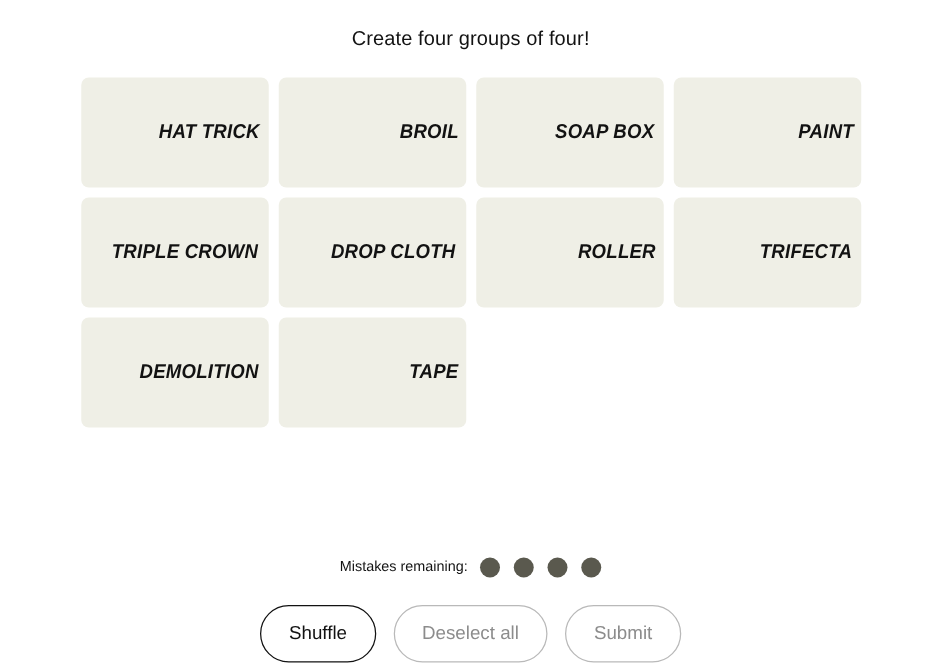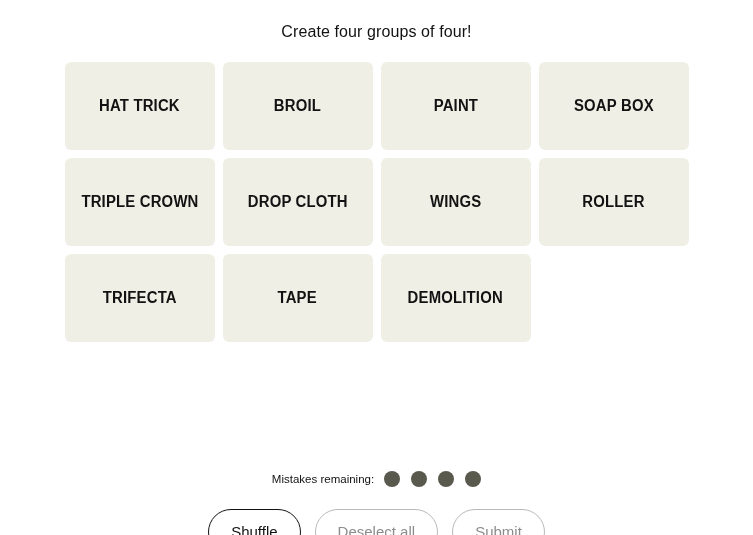--- a/index.html
+++ b/index.html
@@ -46,41 +46,42 @@
     grid-template-rows: repeat(4, 88px);
     gap: 8px;
   }
 
   .tile {
     background: #efefe6;
     border: none;
     border-radius: 6px;
     display: flex;
     align-items: center;
-    justify-content: center;
+    justify-content: flex-end;
     padding: 2px 4px;
     cursor: pointer;
     user-select: none;
     overflow: hidden;
+    font-style: italic;
   }
 
   .tile-label {
     font-family: "Liberation Sans Narrow", "Liberation Sans", sans-serif;
     font-weight: 700;
     font-size: 16px;
     letter-spacing: 0.2px;
     color: #121212;
     text-align: center;
     white-space: nowrap;
     transform: scaleX(0.93);
   }
 
   
   .mistakes {
-    margin-top: 33px;
+    margin-top: 8px;
     display: flex;
     align-items: center;
     justify-content: center;
     gap: 9px;
   }
   .mistakes-label {
     font-size: 11.5px;
     color: #121212;
     line-height: 14px;
     margin-right: 1px;
@@ -136,48 +137,45 @@
 
   <div class="grid">
 
     <div class="tile">
       <span class="tile-label">HAT TRICK</span>
     </div>
     <div class="tile">
       <span class="tile-label">BROIL</span>
     </div>
     <div class="tile">
-      <span class="tile-label">PAINT</span>
+      <span class="tile-label">SOAP BOX</span>
     </div>
 
     <div class="tile">
-      <span class="tile-label">SOAP BOX</span>
+      <span class="tile-label">PAINT</span>
     </div>
     <div class="tile">
       <span class="tile-label">TRIPLE CROWN</span>
     </div>
     <div class="tile">
       <span class="tile-label">DROP CLOTH</span>
-    </div>
-    <div class="tile">
-      <span class="tile-label">WINGS</span>
     </div>
 
     <div class="tile">
       <span class="tile-label">ROLLER</span>
     </div>
     <div class="tile">
       <span class="tile-label">TRIFECTA</span>
     </div>
 
     <div class="tile">
-      <span class="tile-label">TAPE</span>
+      <span class="tile-label">DEMOLITION</span>
     </div>
     <div class="tile">
-      <span class="tile-label">DEMOLITION</span>
+      <span class="tile-label">TAPE</span>
     </div>
 
   </div>
 
   <div class="mistakes">
     <span class="mistakes-label">Mistakes remaining:</span>
     <span class="dots">
       <span class="dot" style="background: rgb(90, 89, 78);"></span>
       <span class="dot" style="background: rgb(90, 89, 78);"></span>
       <span class="dot" style="background: rgb(90, 89, 78);"></span>

